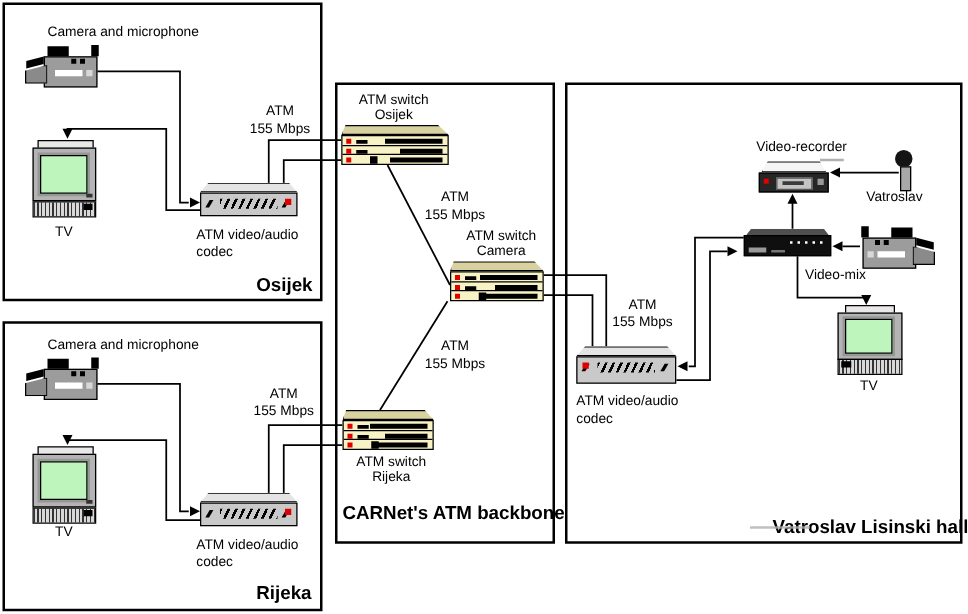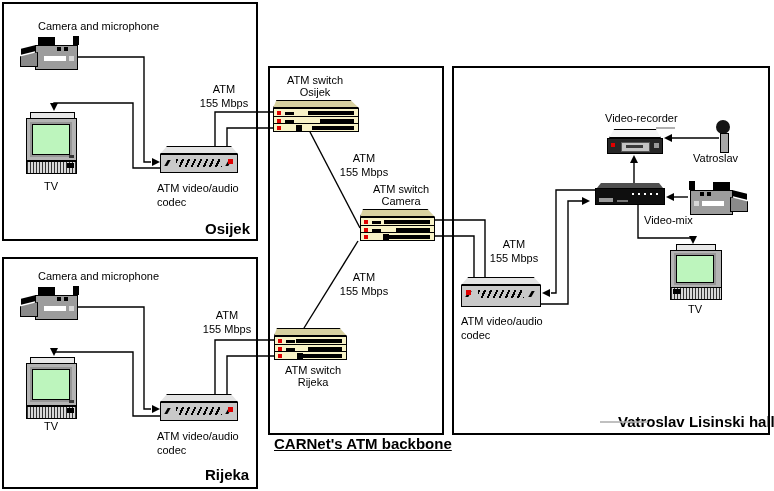--- a/index.html
+++ b/index.html
@@ -308,21 +308,21 @@
           <i class="sq"></i>
           <i class="bar b3"></i>
         </div>
     </div>
   </div>
   <div class="lbl lbl2" style="left:268px;top:364px;width:90px;line-height:12px;">
     <span>ATM switch</span>
     <span>Rijeka</span>
   </div>
 
-  <div class="title" style="left:274px;top:435px;text-decoration:underline;">CARNet's ATM backbone</div>
+  <div class="title" style="left:274px;top:402px;">CARNet's ATM backbone</div>
 
   <div class="lbl" style="left:605px;top:112px;">Video-recorder</div>
   <div class="gdash" style="left:656px;top:127px;width:19px;"></div>
 
   <div class="dev vcr" style="left:607px;top:129px;width:56px;height:26px;">
     <i class="v-top"></i>
     <i class="v-face">
       <i class="led"></i>
       <i class="slot"></i>
       <i class="slotin"></i>

